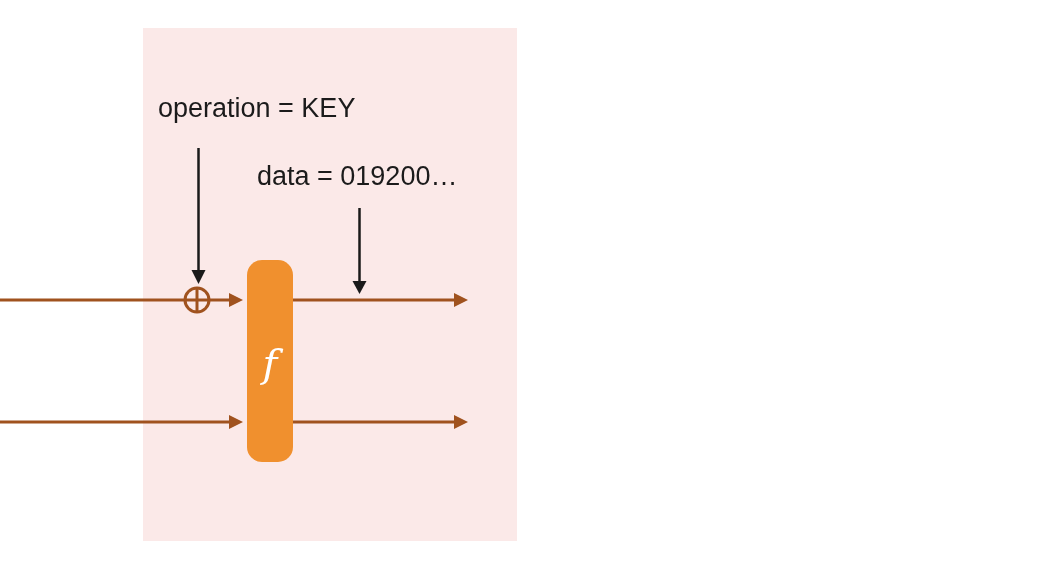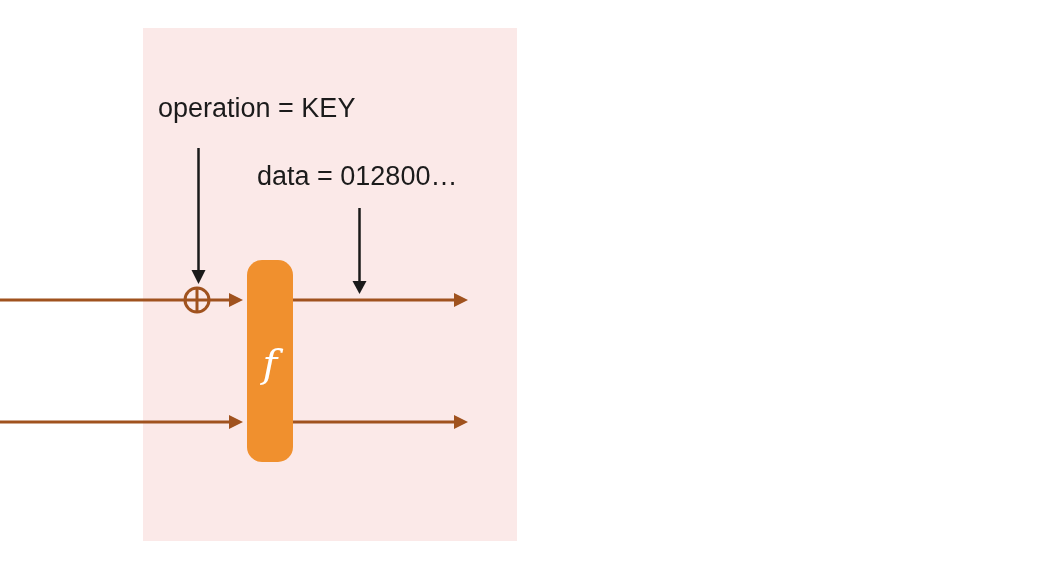--- a/index.html
+++ b/index.html
@@ -90,19 +90,19 @@
 
     <line x1="198.5" y1="148" x2="198.5" y2="270" stroke="#1a1a1a" stroke-width="2.5"></line>
     <polygon points="198.5,284 191.5,270 205.5,270" fill="#1a1a1a"></polygon>
 
     <line x1="359.5" y1="208" x2="359.5" y2="281" stroke="#1a1a1a" stroke-width="2.5"></line>
     <polygon points="359.5,294 352.5,281 366.5,281" fill="#1a1a1a"></polygon>
   </svg>
 
   <div class="label label-operation">operation = KEY</div>
 
-  <div class="label label-data">data = 012800…</div>
+  <div class="label label-data">data = 019200…</div>
 
   <div class="fbox">
     <span class="fglyph">f</span>
   </div>
 
 </div>
 
 </body></html>

